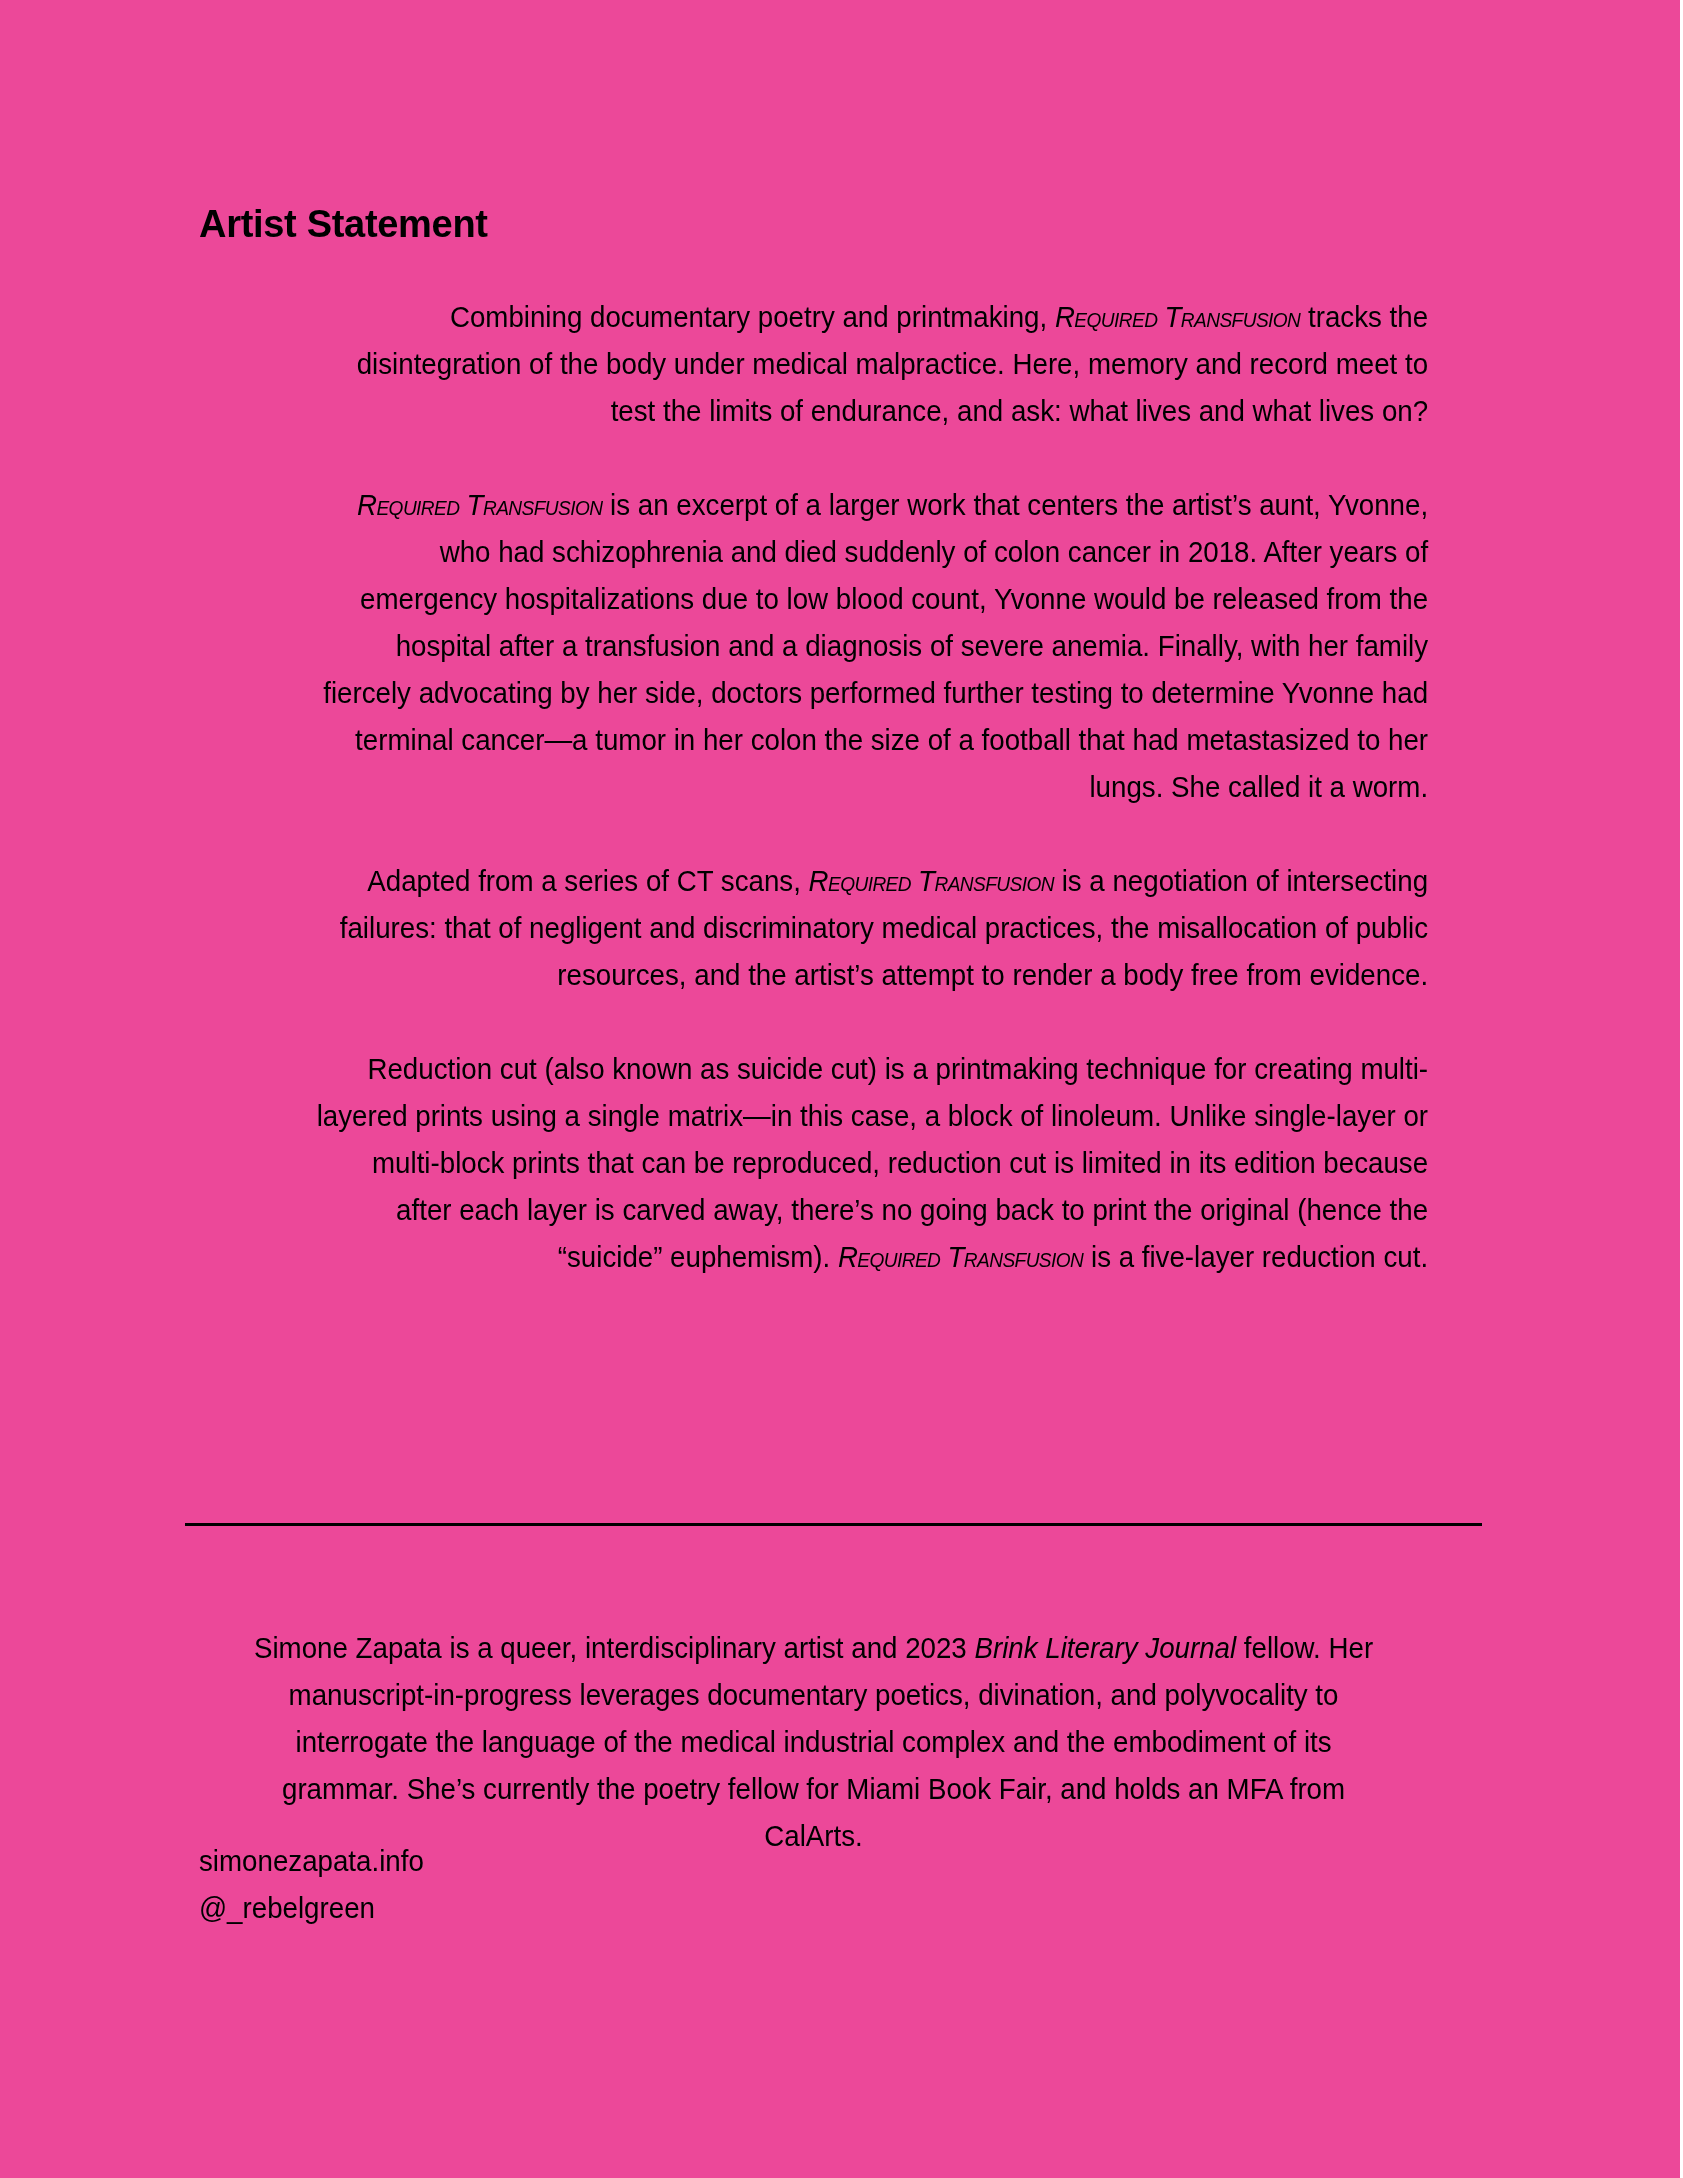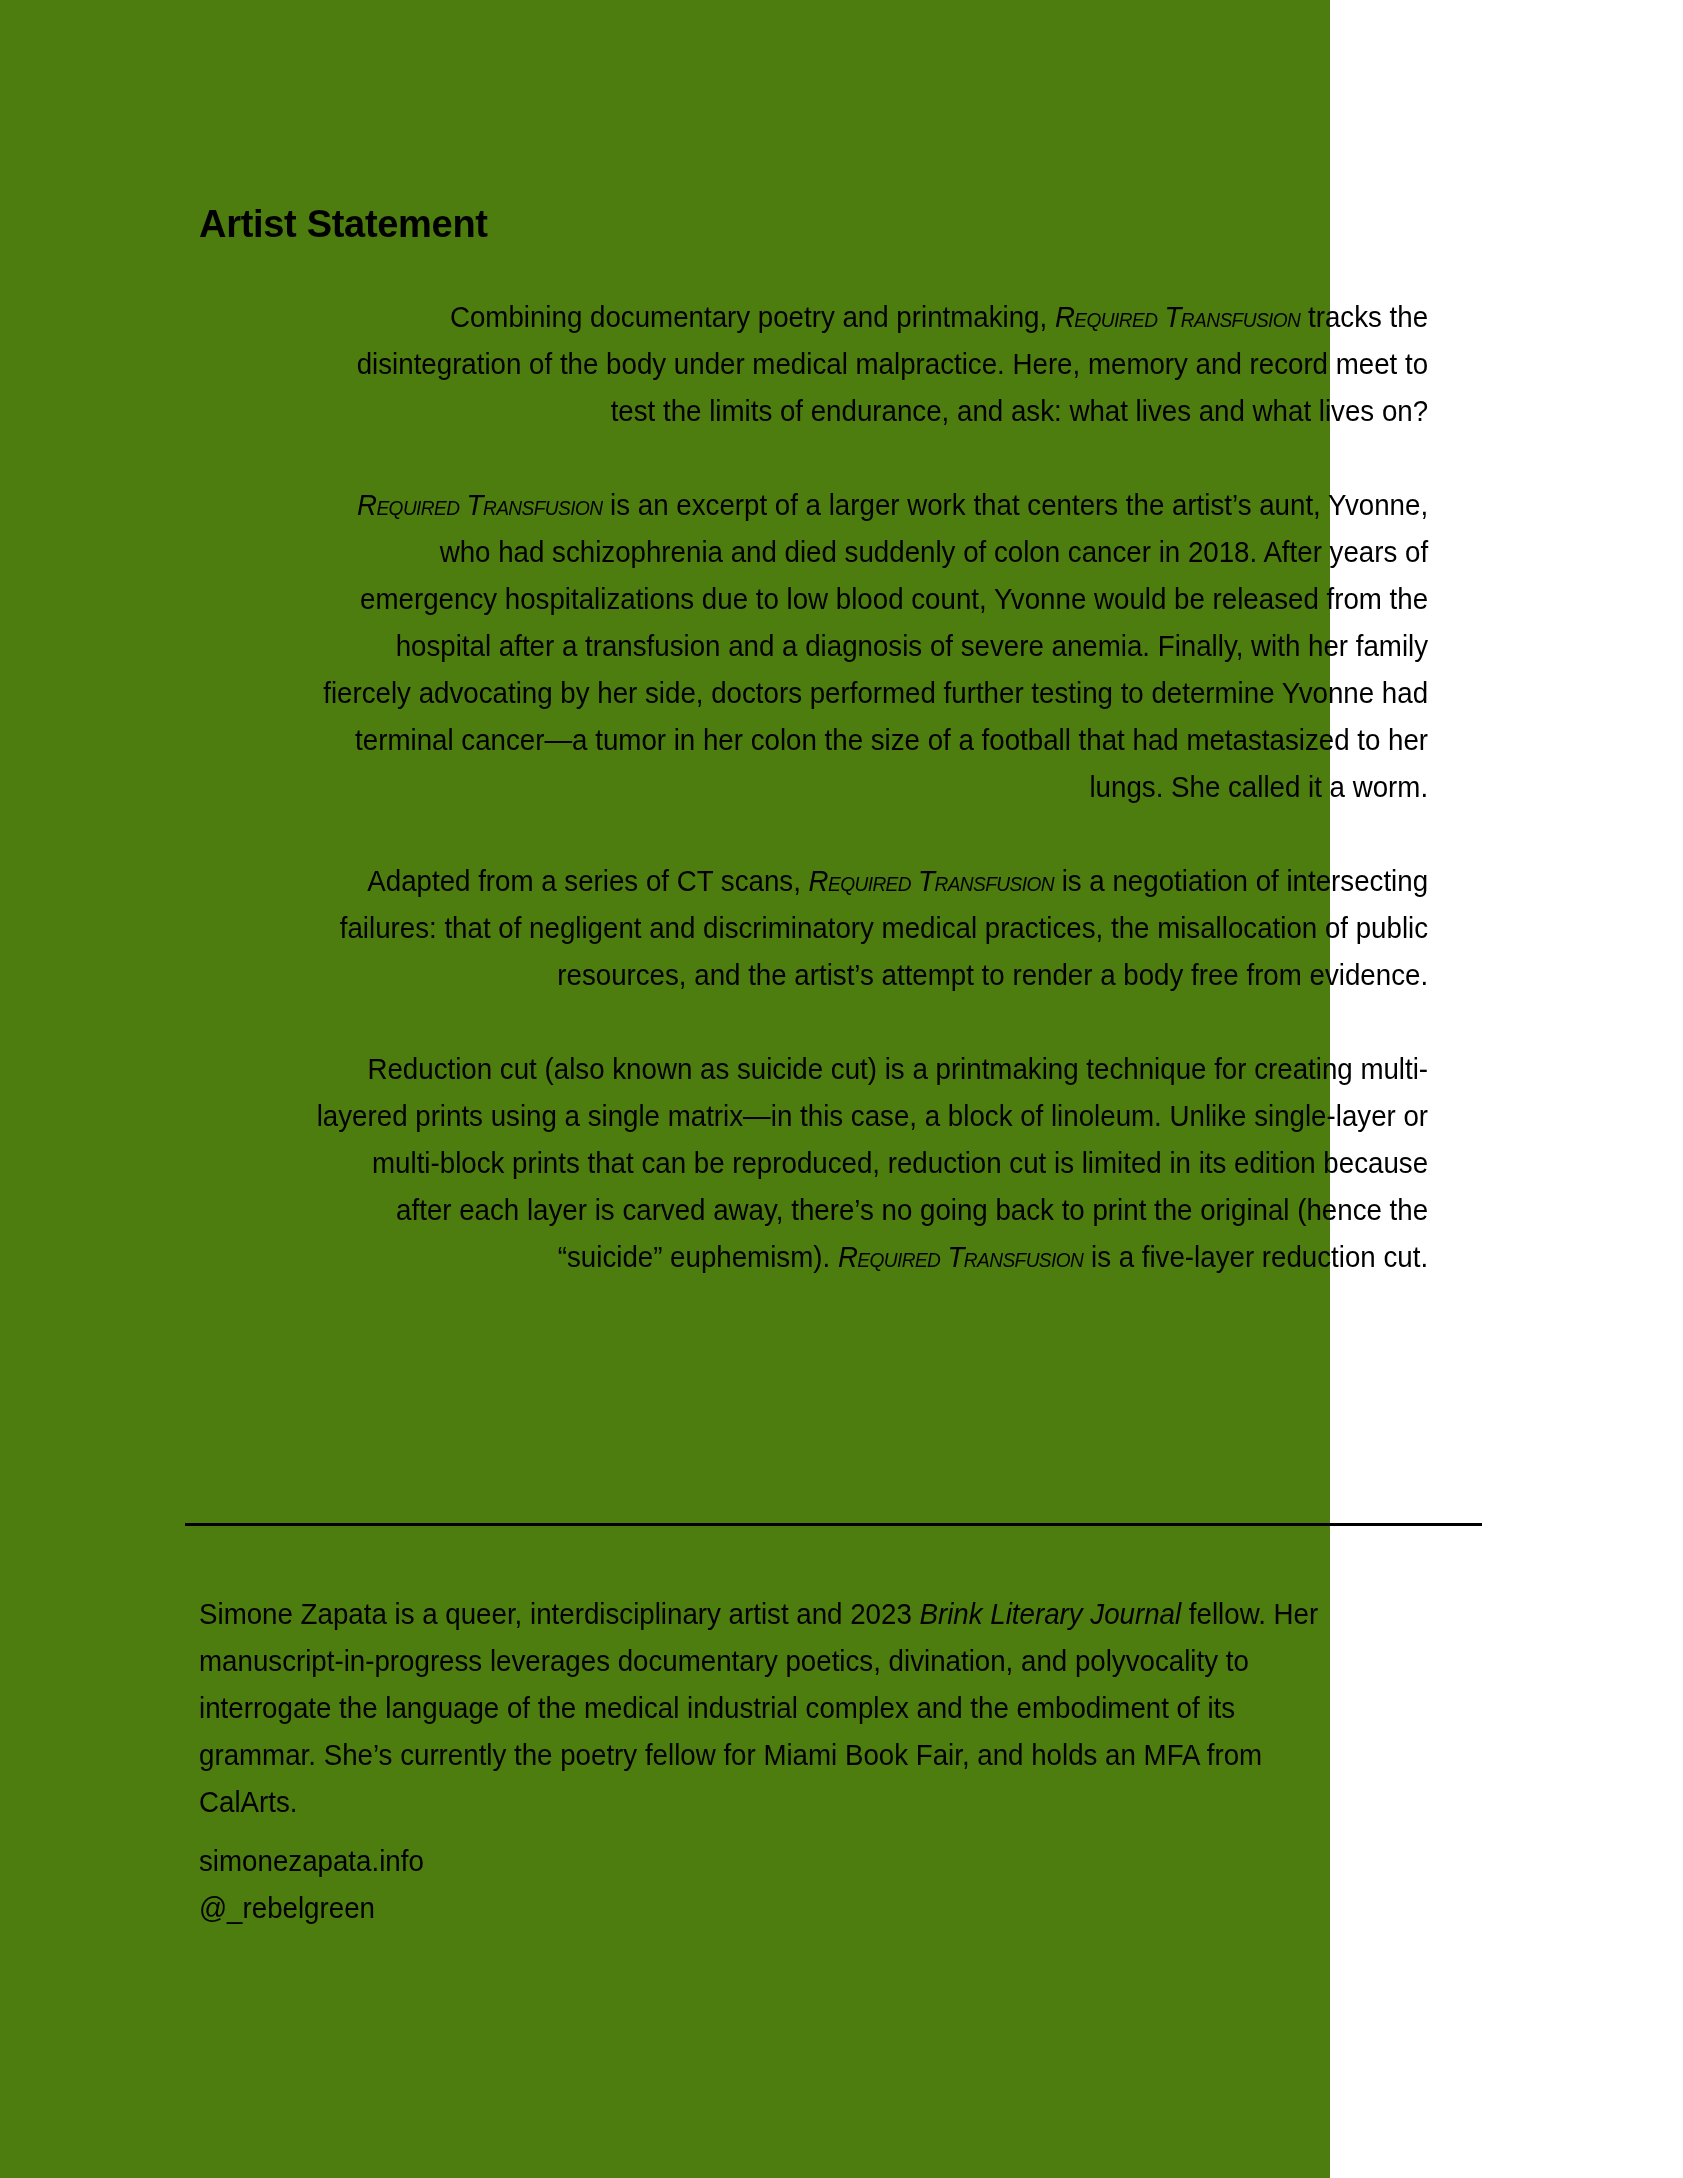--- a/index.html
+++ b/index.html
@@ -11,22 +11,22 @@
       width: 1683px;
       height: 2178px;
       position: relative;
       overflow: hidden;
       color: #000000;
       font-family: "Liberation Sans", "DejaVu Sans", sans-serif;
     }
     .page {
       position: absolute;
       left: 0; top: 0;
-      width: 1330px; height: 2178px;
-      background: #4d7c0f;
+      width: 1680px; height: 2178px;
+      background: #ec4899;
     }
     .heading {
       position: absolute;
       left: 199px;
       top: 201px;
       margin: 0;
       font-size: 38px;
       line-height: 46px;
       font-weight: bold;
       letter-spacing: -0.3px;
@@ -101,21 +101,21 @@
         <span class="line"><span>layered prints using a single matrix—in this case, a block of linoleum. Unlike single-layer or</span></span>
         <span class="line"><span>multi-block prints that can be reproduced, reduction cut is limited in its edition because</span></span>
         <span class="line"><span>after each layer is carved away, there’s no going back to print the original (hence the</span></span>
         <span class="line"><span>“suicide” euphemism). </span><span class="sc">Required Transfusion</span><span> is a five-layer reduction cut.</span></span>
       </div>
       <span class="gap"></span>
     </div>
 
   <div class="rule"></div>
 
-  <div class="block" id="bio-block" style="top:1591px;">
+  <div class="block" id="bio-block" style="top:1625px;text-align:center;">
       <span class="line"><span>Simone Zapata is a queer, interdisciplinary artist and 2023 </span><span class="it">Brink Literary Journal</span><span> fellow. Her</span></span>
       <span class="line"><span>manuscript-in-progress leverages documentary poetics, divination, and polyvocality to</span></span>
       <span class="line"><span>interrogate the language of the medical industrial complex and the embodiment of its</span></span>
       <span class="line"><span>grammar. She’s currently the poetry fellow for Miami Book Fair, and holds an MFA from</span></span>
       <span class="line"><span>CalArts.</span></span>
     </div>
 
   <div class="block" style="top:1838px;">
     <span class="line">
       <a class="link">simonezapata.info</a>

